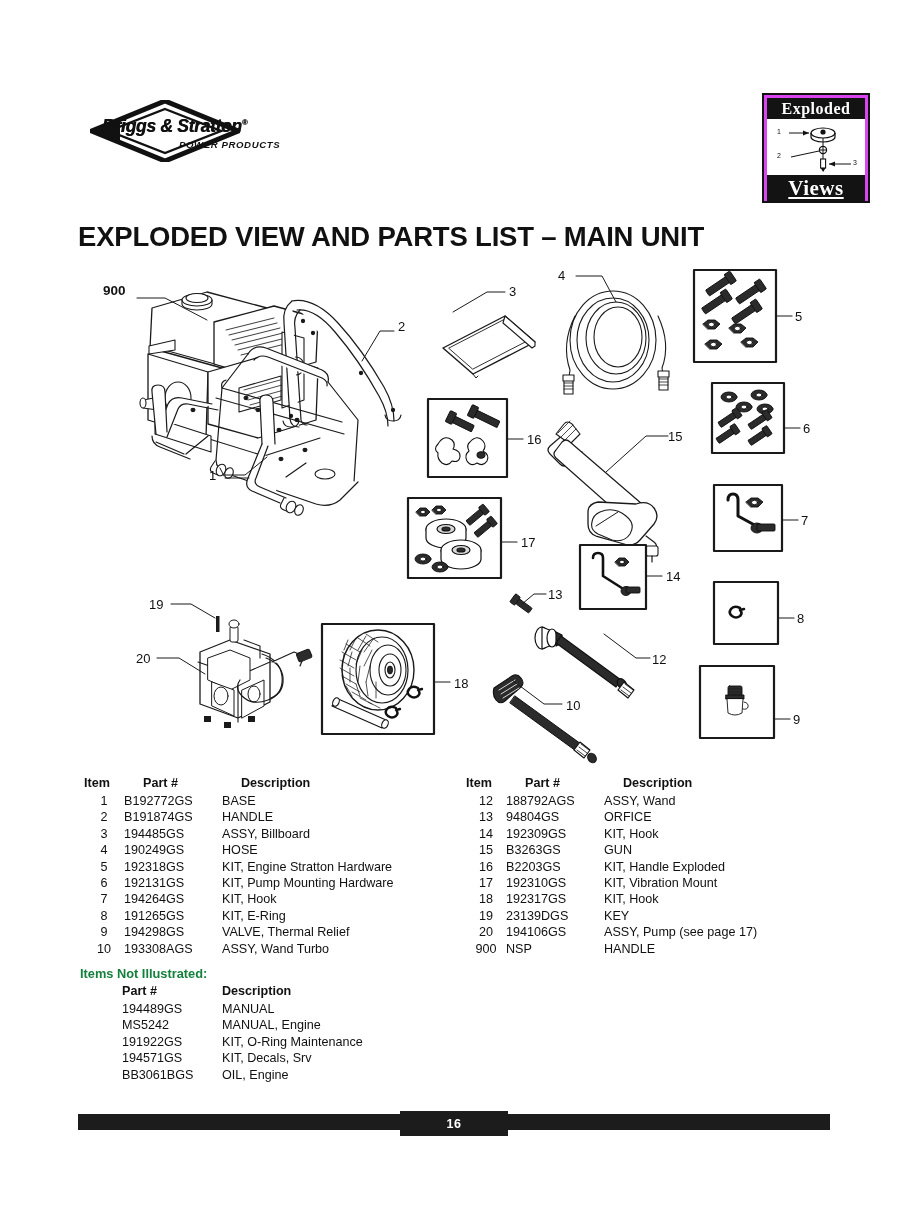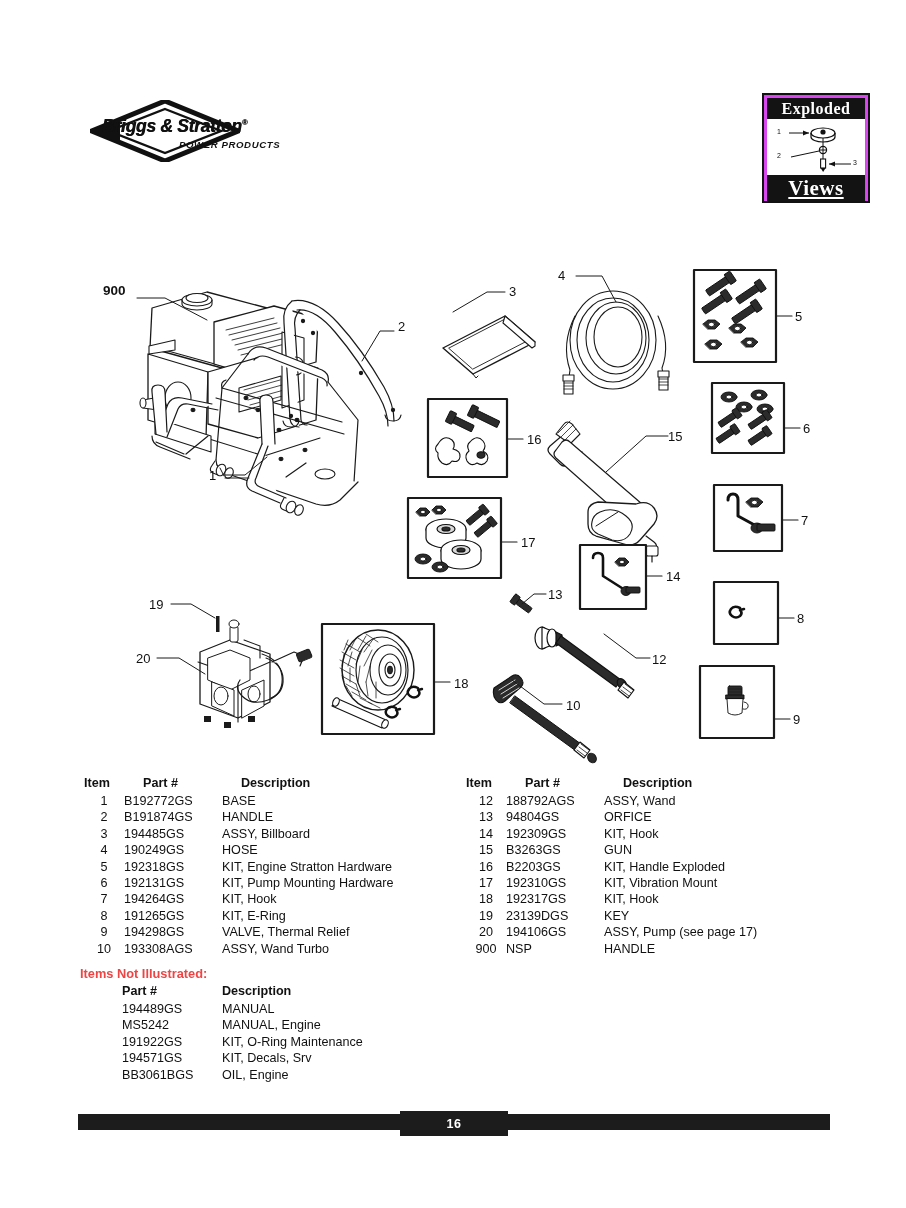--- a/index.html
+++ b/index.html
@@ -171,21 +171,21 @@
   .trow.head .c-item { text-align: left; width: 59px; }
   .c-part { width: 98px; }
   .c-desc { white-space: nowrap; }
 
   
   .ni-title {
     position: absolute;
     left: 80px; top: 966px;
     font-size: 12.8px;
     font-weight: bold;
-    color: #ef4444;
+    color: #15803d;
   }
   .ni-tbl {
     position: absolute;
     left: 122px; top: 984px;
     font-size: 12.6px;
     color: #111;
   }
   .ni-row { display: flex; height: 16.4px; align-items: baseline; }
   .ni-row.head { font-weight: bold; height: 18px; }
   .ni-part { width: 100px; }
@@ -258,20 +258,21 @@
           <polygon points="62,45 68,42.5 68,47.5" fill="#111"></polygon>
         </svg>
         <span class="ev-num" style="left:10px; top:9px;">1</span>
         <span class="ev-num" style="left:10px; top:33px;">2</span>
         <span class="ev-num" style="left:86px; top:40px;">3</span>
       </div>
       <div class="ev-band ev-bottom">Views</div>
     </div>
   </div>
 
+  <div class="page-title">EXPLODED VIEW AND PARTS LIST – MAIN UNIT</div>
 
   <div class="diagram">
     <svg class="dgm-svg" width="906" height="510" viewBox="0 0 906 510">
       <g fill="none" stroke="#1a1a1a" stroke-width="1.1" stroke-linejoin="round" stroke-linecap="round">
 
         <g>
           <path d="M152 50 l55 -16 l75 20 l-2 38 l-58 18 l-72 -20 z" fill="#fff" stroke-width="1.3"></path>
           <path d="M150 88 l72 20 l58 -18"></path>
           <path d="M222 108 l-1 44"></path>
           <ellipse cx="197" cy="42" rx="15" ry="6" fill="#fff"></ellipse>

